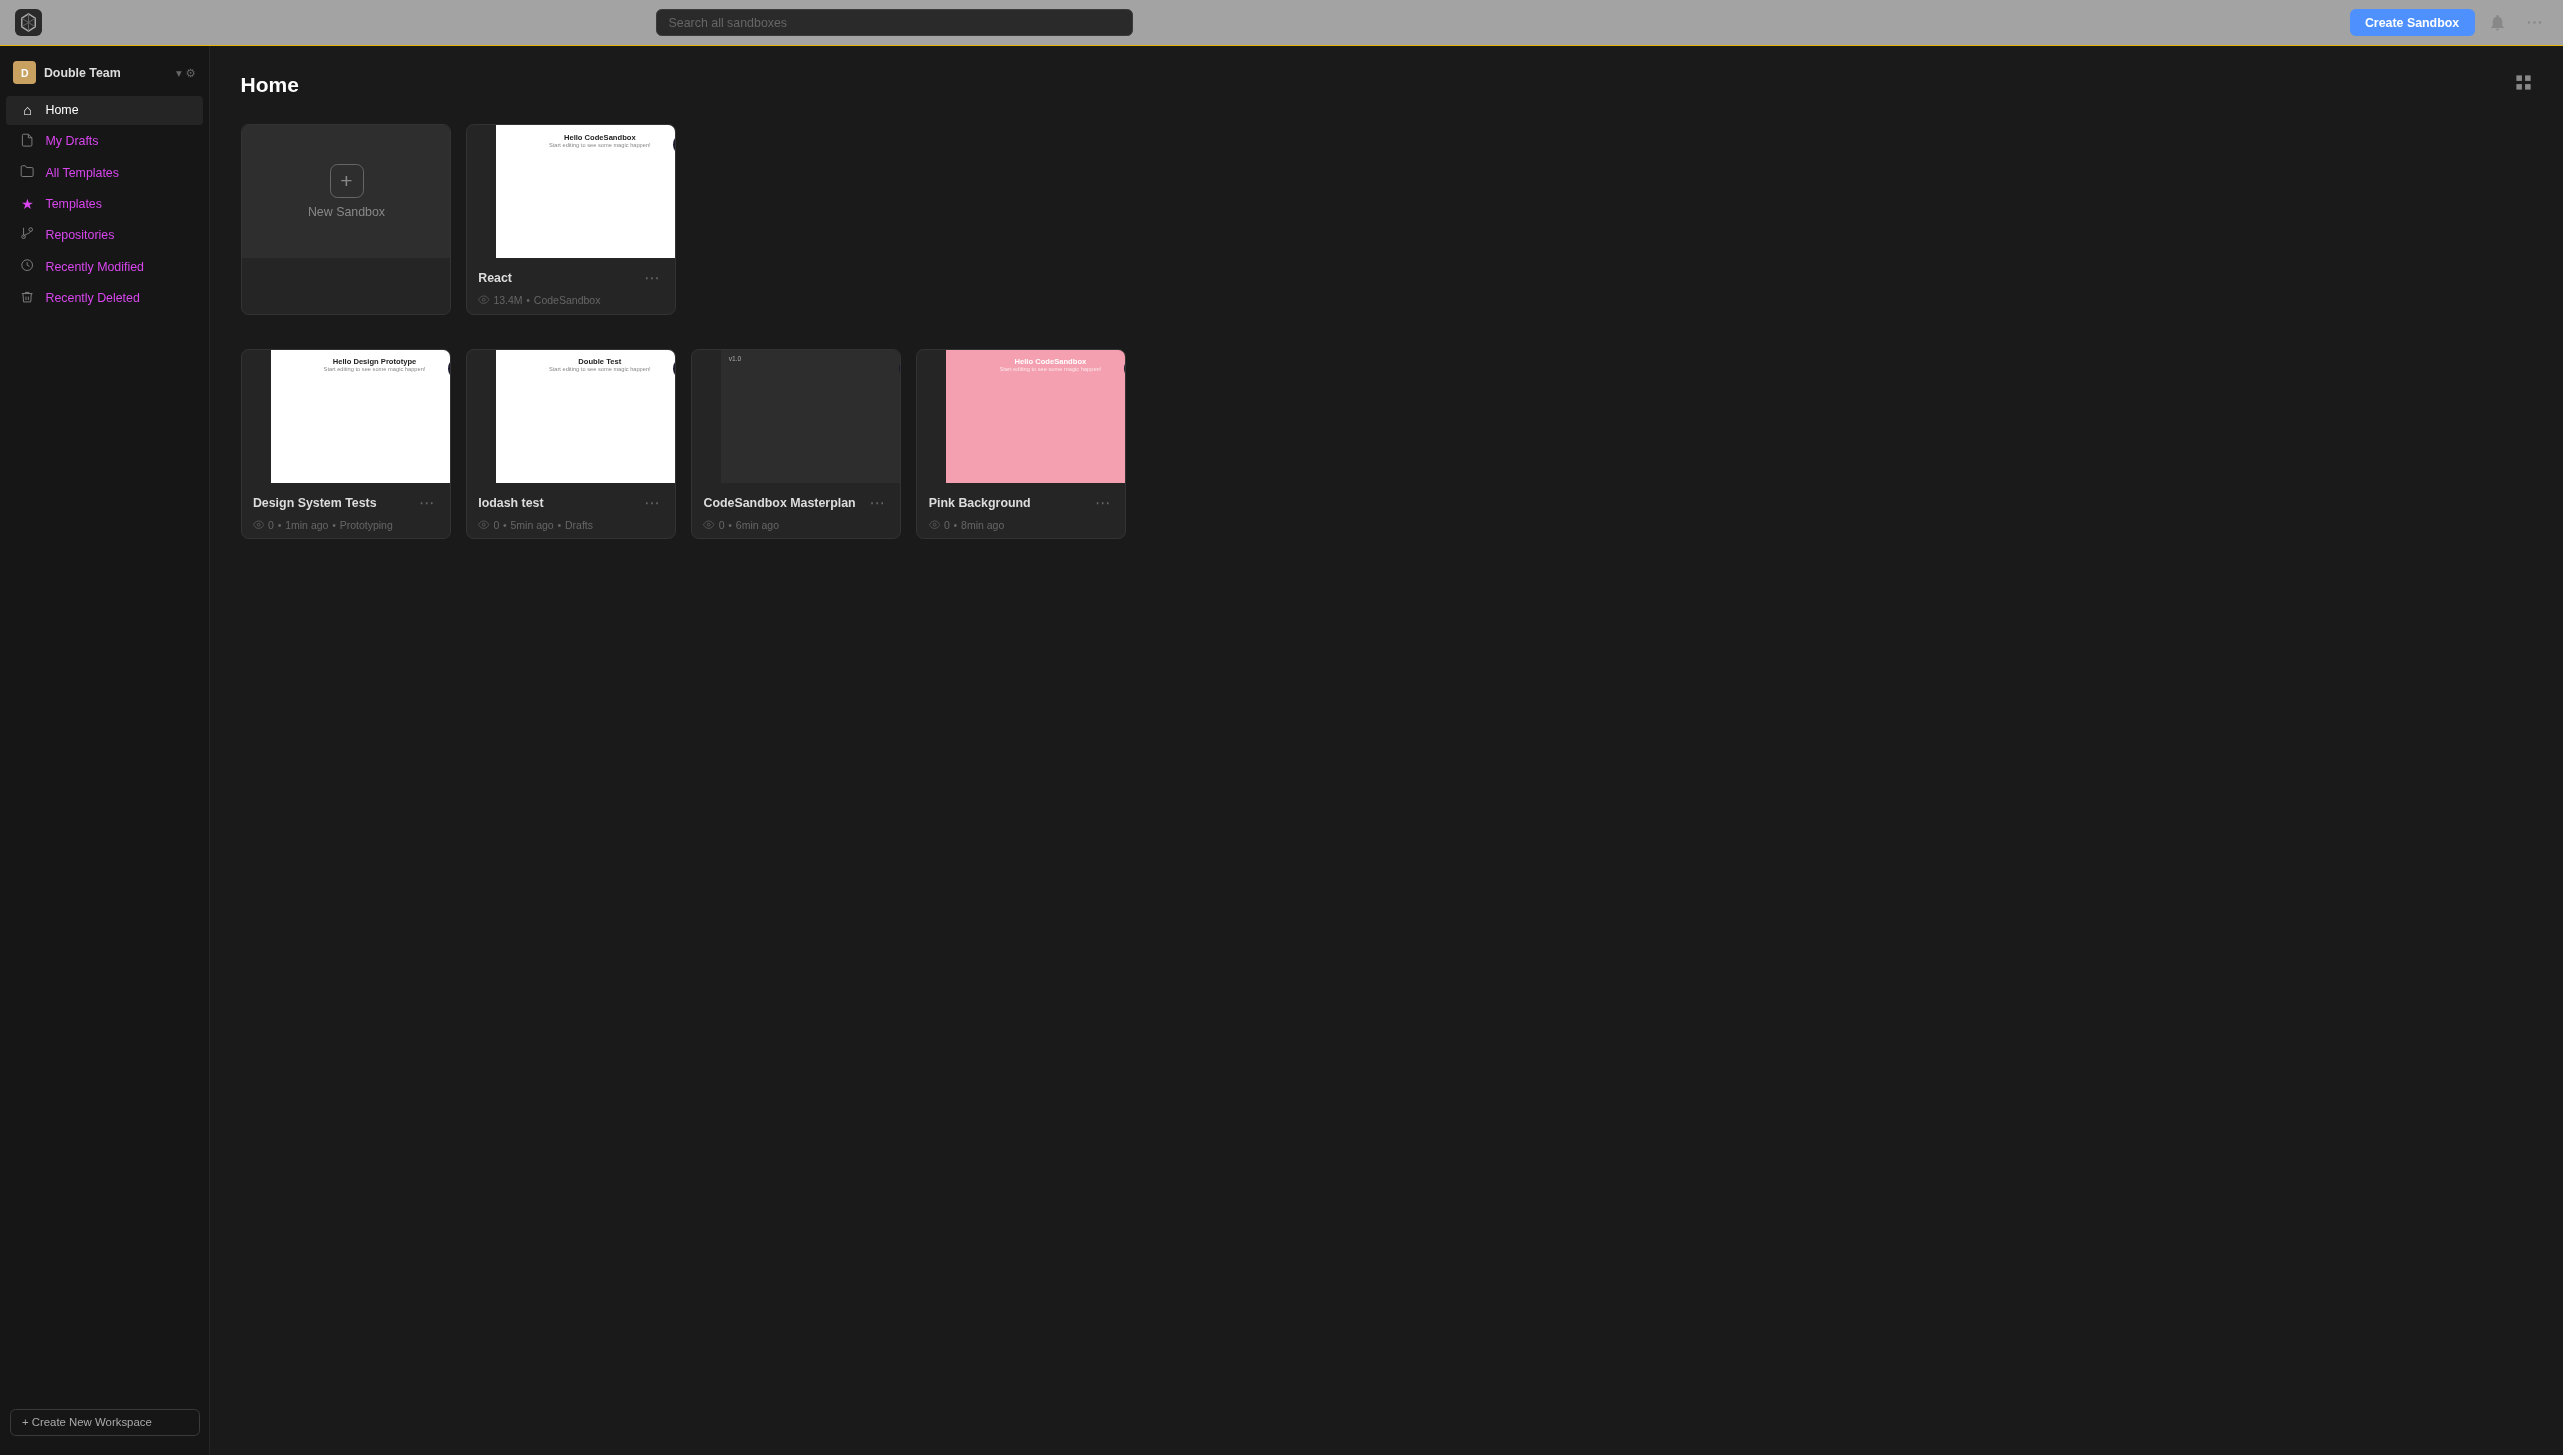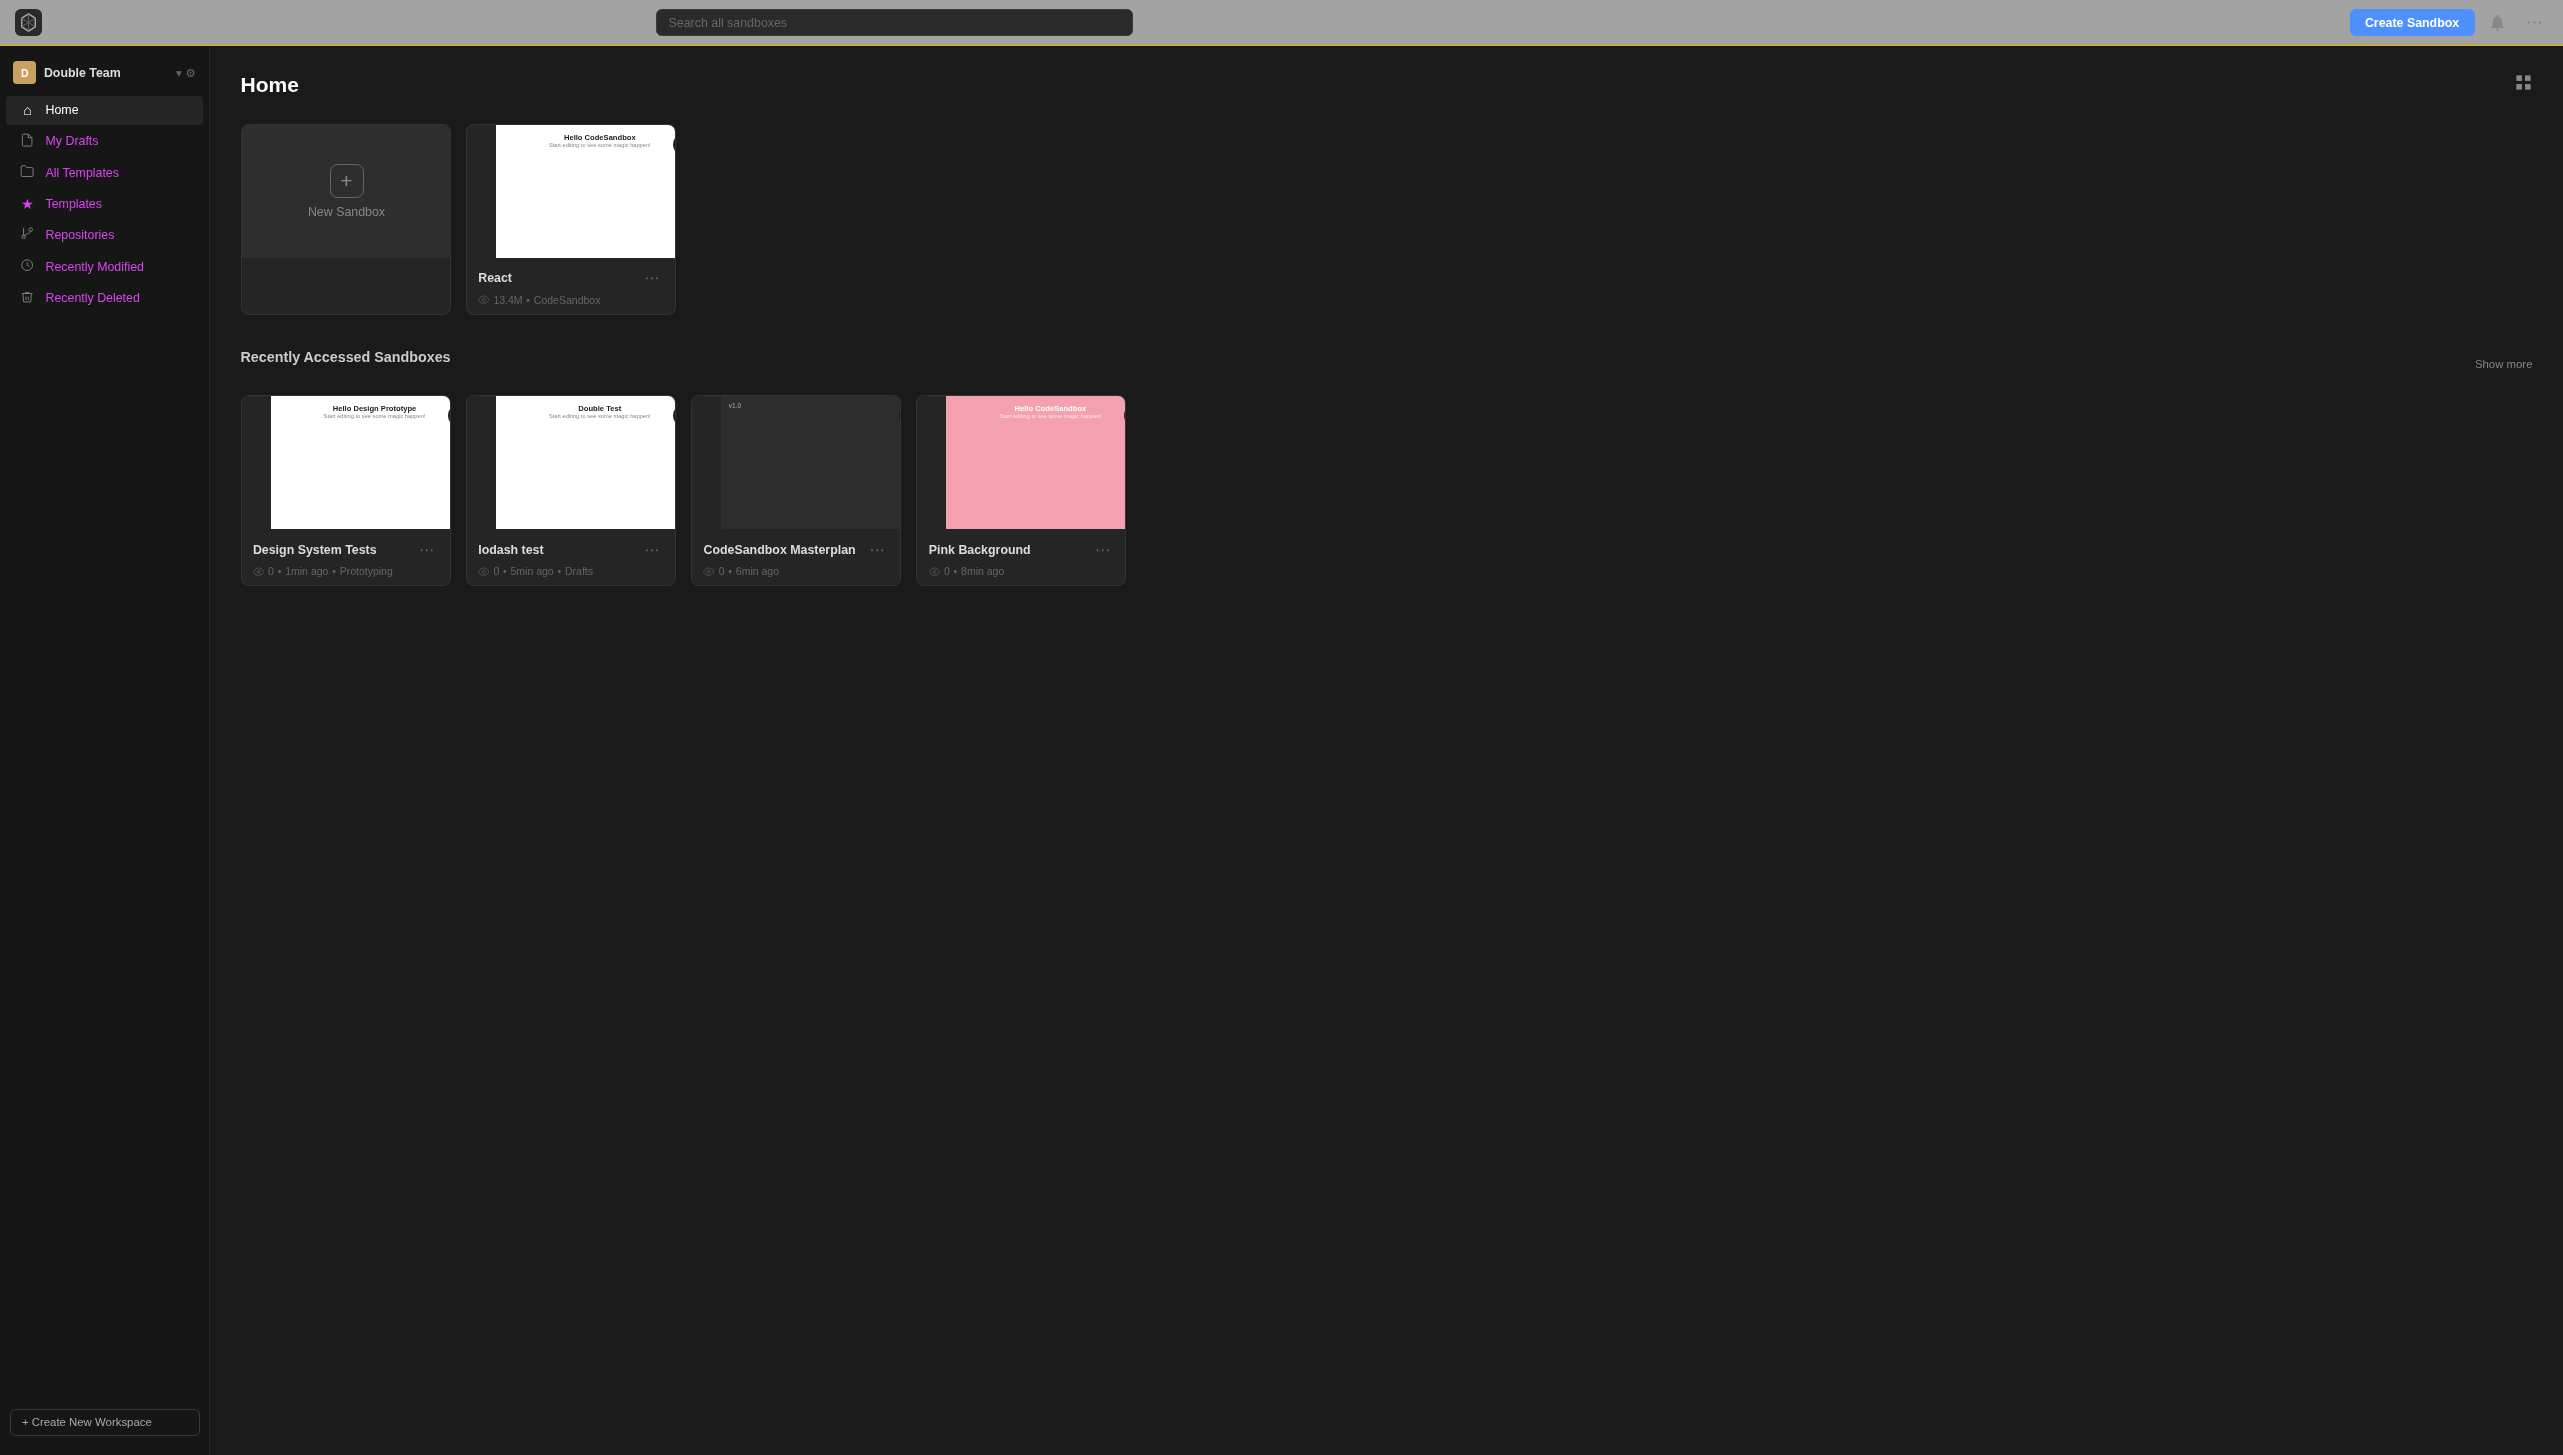--- a/index.html
+++ b/index.html
@@ -478,24 +478,20 @@
               <span class="dot">•</span>
               <span>CodeSandbox</span>
             </div>
           </div>
         </div>
 
       </div>
     </div>
 
     <div class="section-gap">
-      <div class="section-header">
-        <div class="section-title">Recently Accessed Sandboxes</div>
-        <button class="show-more">Show more</button>
-      </div>
       <div class="cards-grid">
 
         <div class="sandbox-card">
           <div class="card-preview preview-white">
             <div class="preview-inner">
               <p class="preview-title-sm">Hello Design Prototype</p>
               <p class="preview-sub-sm">Start editing to see some magic happen!</p>
             </div>
             <div class="card-icon-badge">
               <span style="color:#61dafb;font-size:13.3px;">⚛</span>

